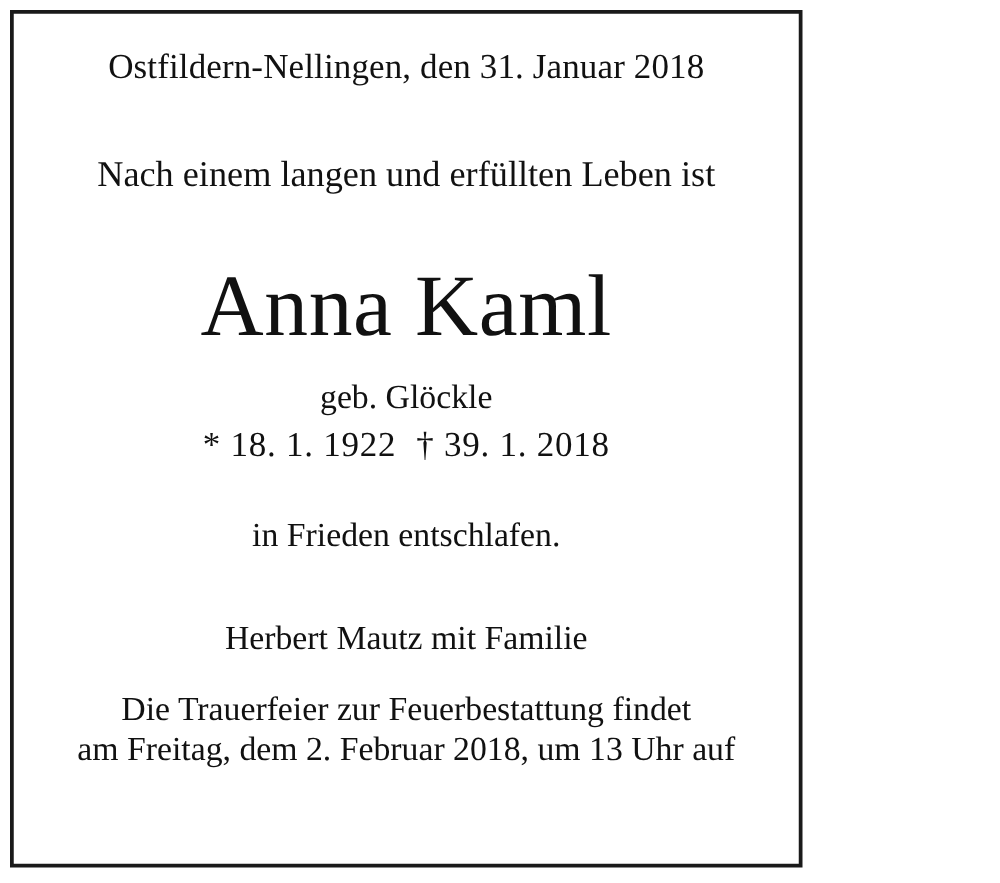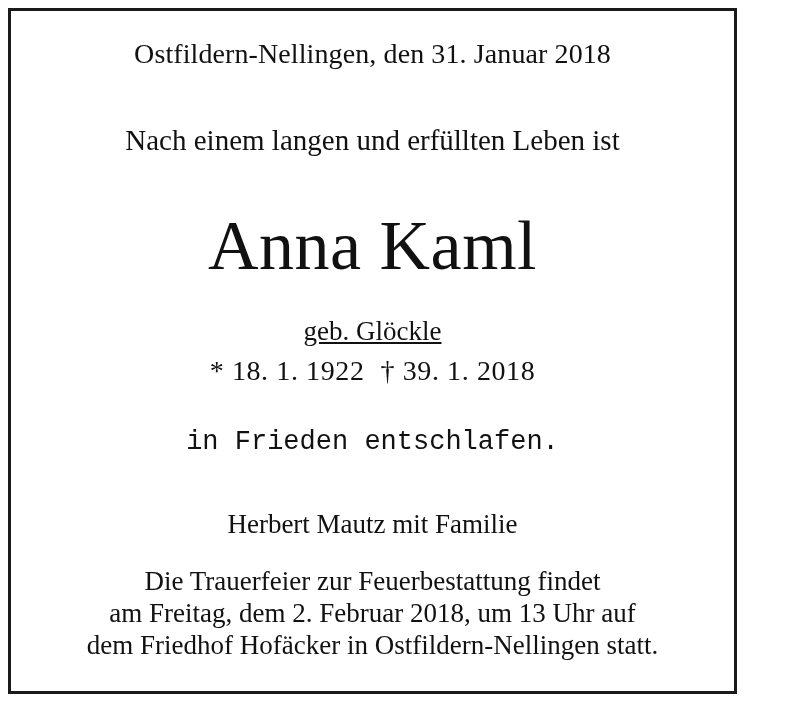--- a/index.html
+++ b/index.html
@@ -11,21 +11,21 @@
     width: 800px;
     height: 706px;
     font-family: "Liberation Serif", serif;
     color: #111111;
     overflow: hidden;
   }
   .obituary {
     position: absolute;
     left: 8px;
     top: 8px;
-    width: 729px;
+    width: 634px;
     height: 686px;
     box-sizing: border-box;
     border: 3px solid #1a1a1a;
     background: #ffffff;
     display: flex;
     flex-direction: column;
     align-items: center;
     text-align: center;
   }
   .line {
@@ -42,36 +42,34 @@
     font-size: 29px;
     margin-top: 53px;
   }
   .name {
     font-size: 70px;
     margin-top: 48px;
     letter-spacing: 0.5px;
   }
   .maiden {
     font-size: 27px;
-    margin-top: 28px;
-    text-decoration: underline;
+    margin-top: 14px;
   }
   .dates {
     font-size: 28px;
     margin-top: 6px;
     letter-spacing: 0.6px;
   }
   .dates .sep {
     display: inline-block;
     width: 16px;
   }
   .closing {
     font-size: 27px;
     margin-top: 40px;
-    font-family: Liberation Mono, monospace;
   }
   .survivors {
     margin-top: 50px;
   }
   .survivors .line {
     font-size: 27px;
   }
   .ceremony {
     margin-top: 26px;
   }
@@ -98,16 +96,15 @@
 
   <div class="line closing">in Frieden entschlafen.</div>
 
   <div class="survivors">
     <div class="line">Herbert Mautz mit Familie</div>
   </div>
 
   <div class="ceremony">
     <div class="line">Die Trauerfeier zur Feuerbestattung findet</div>
     <div class="line">am Freitag, dem 2. Februar 2018, um 13 Uhr auf</div>
-    <div class="line">dem Friedhof Hofäcker in Ostfildern-Nellingen statt.</div>
   </div>
 
 </div>
 
 </body></html>

